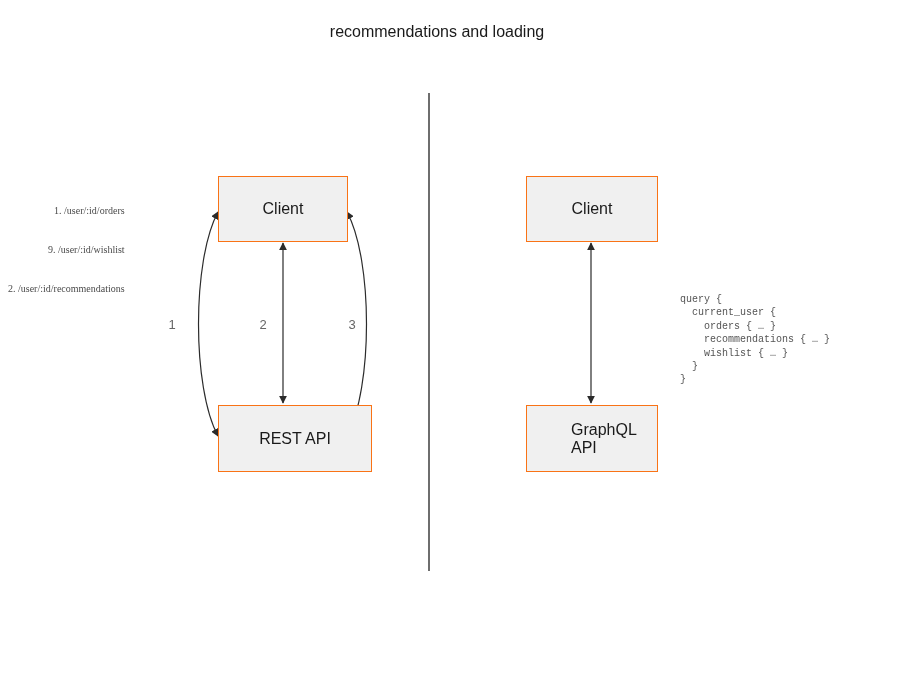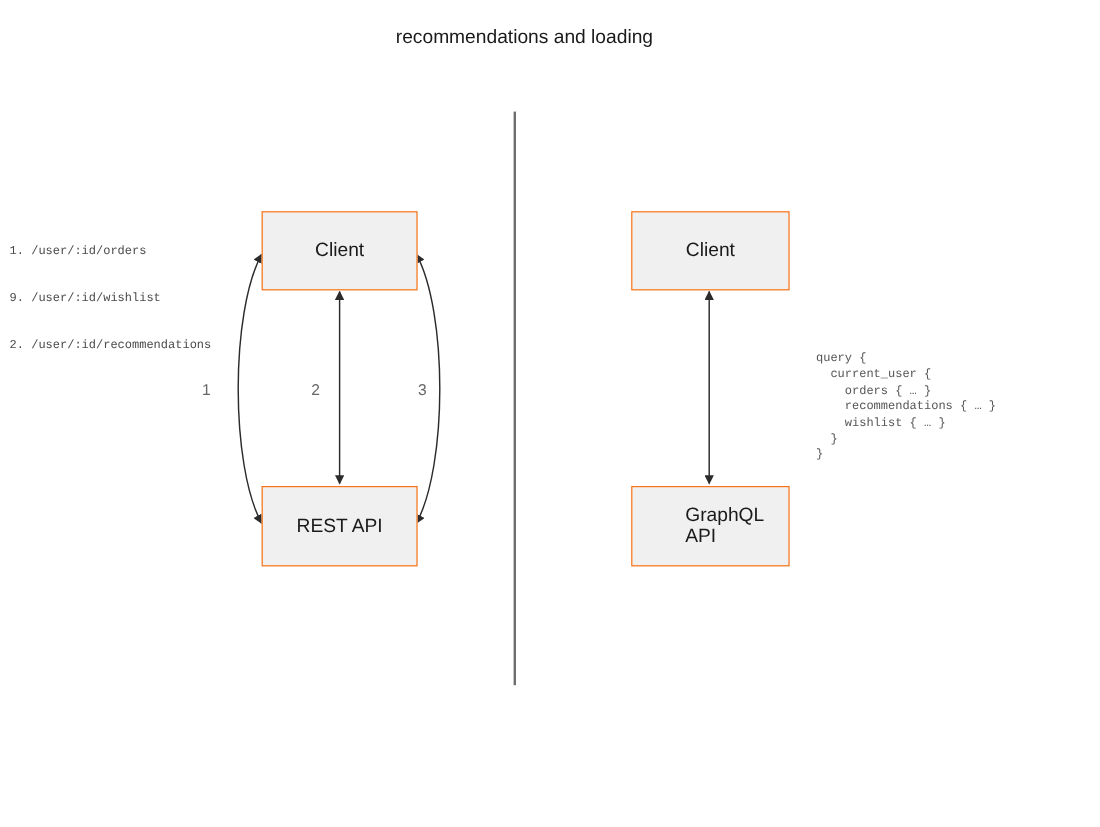--- a/index.html
+++ b/index.html
@@ -44,33 +44,34 @@
     background: #f0f0f0;
     border: 1px solid #f97316;
     display: flex;
     align-items: center;
     justify-content: center;
     font-size: 16px;
     color: #1a1a1a;
     box-sizing: border-box;
   }
   .box-client-left  { left: 218px; top: 176px; width: 130px; height: 66px; }
-  .box-rest-api     { left: 218px; top: 405px; width: 130px; height: 67px; }
+  .box-rest-api     { left: 218px; top: 405px; width: 154px; height: 67px; }
   .box-client-right { left: 526px; top: 176px; width: 132px; height: 66px; }
   .box-graphql-api  { left: 526px; top: 405px; width: 132px; height: 67px; padding-left: 44px; }
   .endpoints {
     position: absolute;
     left: 8px;
     top: 178px;
     margin: 0;
-    font-family: Liberation Mono, monospace;
+    font-family: Liberation Serif, serif;
     font-size: 10px;
     line-height: 13px;
     color: #4a4a4a;
     white-space: pre;
+    text-align: right;
   }
   .query-code {
     position: absolute;
     left: 664px;
     top: 277px;
     margin: 16px;
     font-family: "Liberation Mono", monospace;
     font-size: 10px;
     line-height: 13.4px;
     color: #555555;

